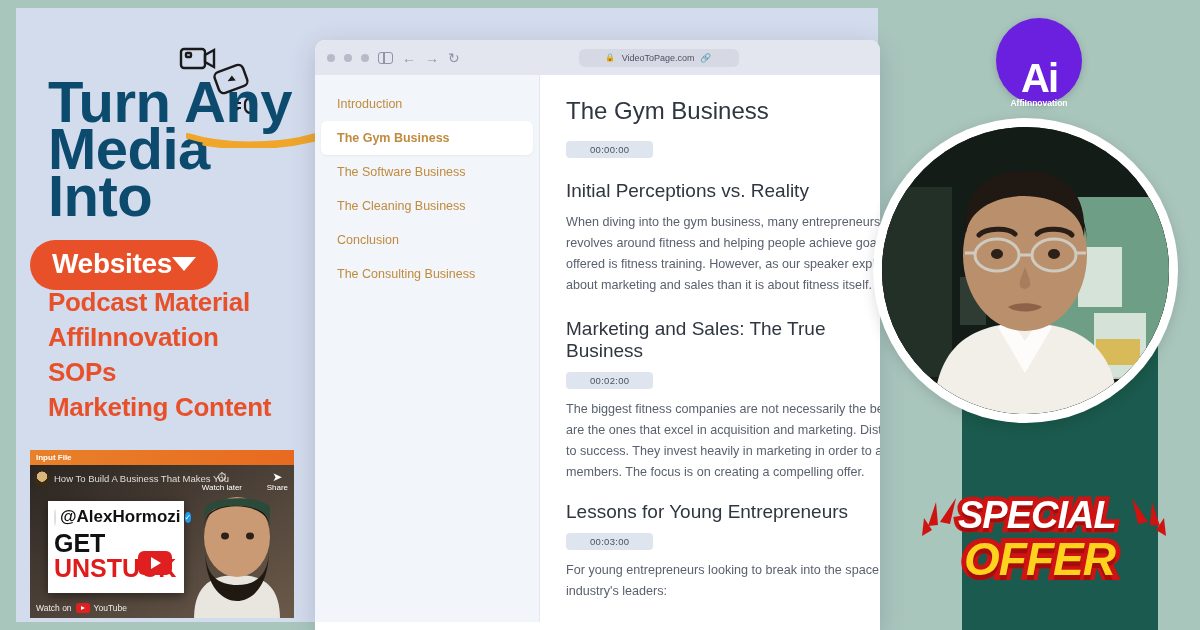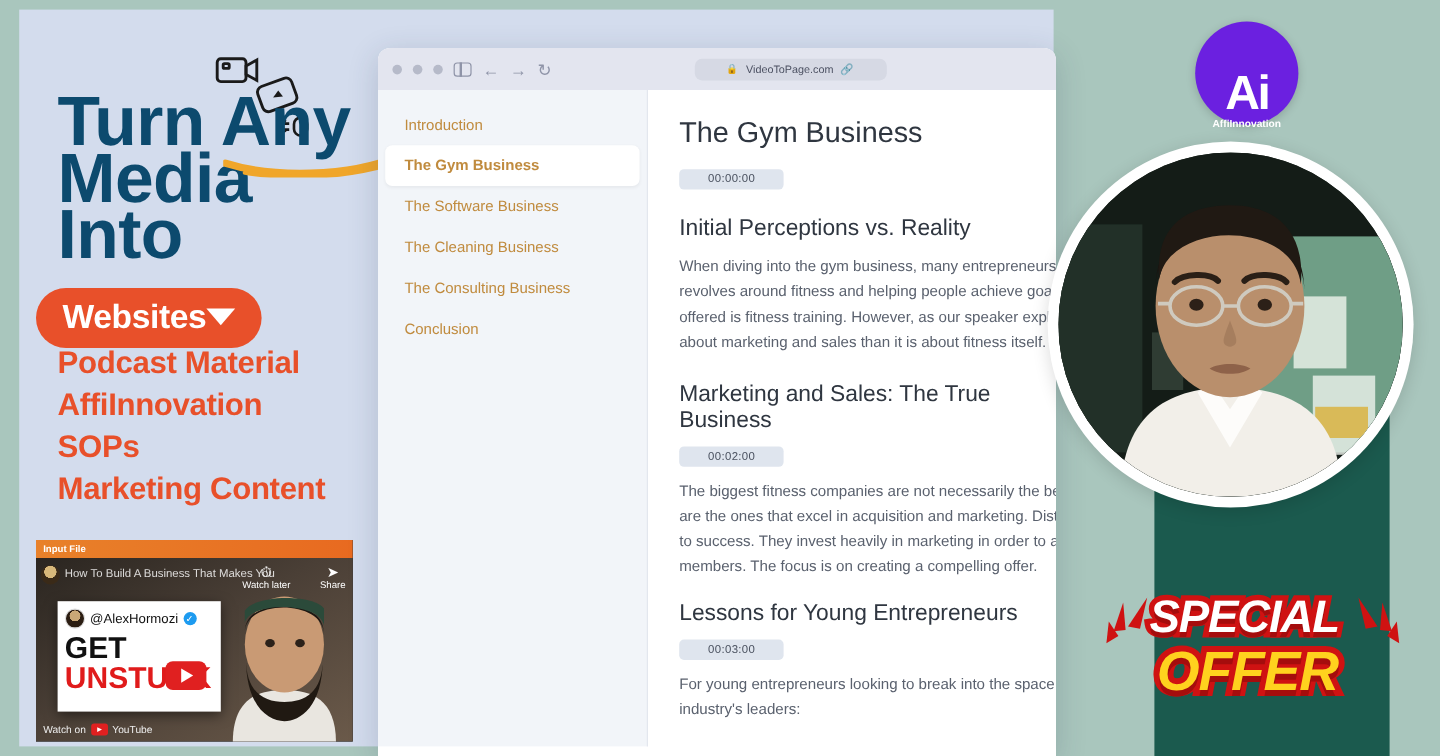--- a/index.html
+++ b/index.html
@@ -90,21 +90,21 @@
     width: 136px; height: 92px; background: #fff;
     box-shadow: 0 3px 10px rgba(0,0,0,.5);
     padding: 6px 6px 0 6px;
   }
   .gu-handle { display: flex; align-items: center; gap: 4px; }
   .gu-av {
     width: 17px; height: 17px; border-radius: 50%;
     background: radial-gradient(circle at 50% 35%, #c9a877 0 36%, #2b1d12 38% 100%);
     border: 1px solid #ddd;
   }
-  .gu-name { font-size: 11px; font-weight: normal; color: #111; }
+  .gu-name { font-size: 17px; font-weight: bold; color: #111; }
   .gu-check { width: 11px; height: 11px; border-radius: 50%; background: #1d9bf0;
     color:#fff; font-size: 8px; text-align: center; line-height: 11px; }
   .gu-get { font-size: 25px; font-weight: bold; color: #111; line-height: 25px; margin-top: 4px; }
   .gu-unstuck { font-size: 25px; font-weight: bold; color: #e01b1b; line-height: 25px; }
   
   .vid-person {
     position: absolute; right: -6px; top: 14px; width: 126px; height: 140px;
   }
   .yt-play {
     position: absolute; left: 108px; top: 86px;
@@ -331,22 +331,22 @@
       <span class="link-ico">🔗</span>
     </span>
   </div>
 
   <div class="browser-body">
     <div class="doc-sidebar">
       <div class="nav-item">Introduction</div>
       <div class="nav-item active">The Gym Business</div>
       <div class="nav-item">The Software Business</div>
       <div class="nav-item">The Cleaning Business</div>
+      <div class="nav-item">Conclusion</div>
       <div class="nav-item">The Consulting Business</div>
-      <div class="nav-item">Conclusion</div>
     </div>
 
     <div class="doc-main">
       <div class="doc-h1">The Gym Business</div>
       <span class="ts">00:00:00</span>
 
       <div class="doc-h2">Initial Perceptions vs. Reality</div>
       <div class="doc-p">When diving into the gym business, many entrepreneurs assume it revolves around fitness and helping people achieve goals, and that what is offered is fitness training. However, as our speaker explains, it is far more about marketing and sales than it is about fitness itself.</div>
 
       <div class="doc-h2">Marketing and Sales: The True Business</div>

